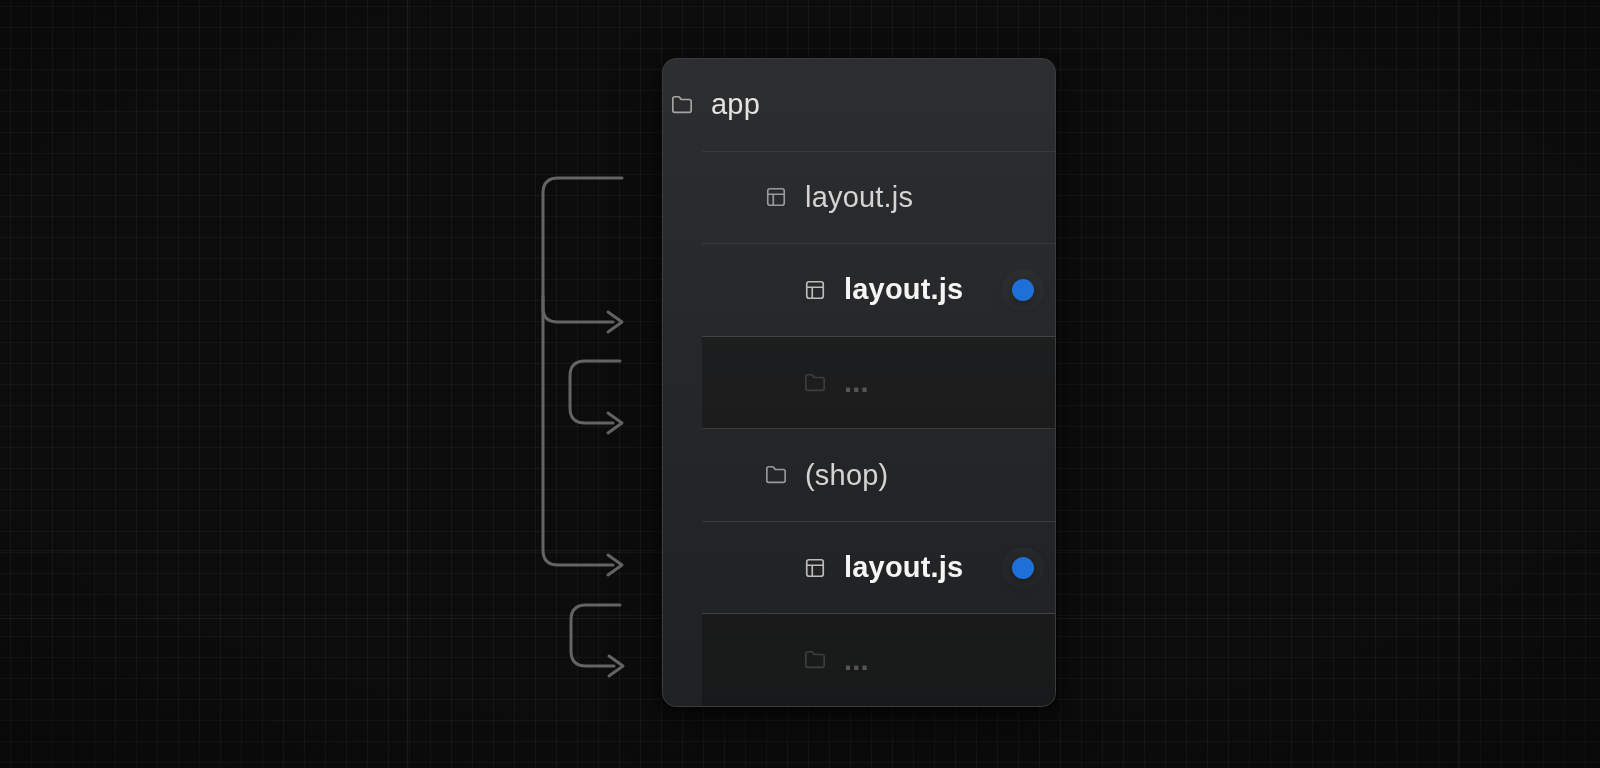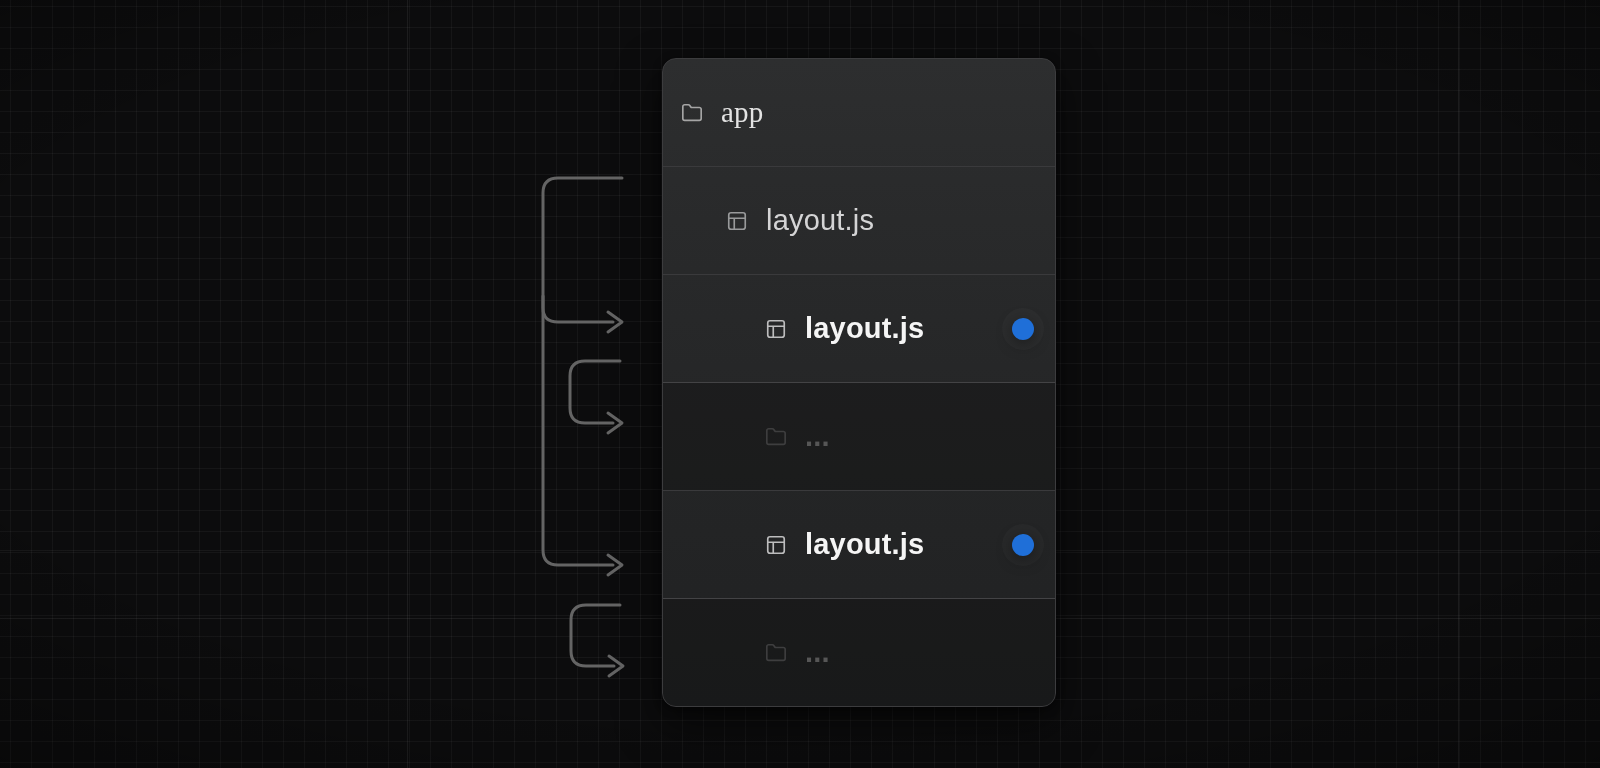--- a/index.html
+++ b/index.html
@@ -34,22 +34,22 @@
     border:1px solid #3c3c3e;border-radius:14px;box-sizing:border-box;
     background:linear-gradient(180deg,#2d2e2f 0%,#292a2b 25%,#252627 55%,#202122 100%);
     box-shadow:0 18px 44px rgba(0,0,0,0.55), 0 2px 10px rgba(0,0,0,0.45);
     display:flex;flex-direction:column;overflow:hidden;
   }
   .row{
     flex:1 1 0;display:flex;align-items:center;gap:18px;
     font-size:29px;letter-spacing:0.2px;color:#d4d4d5;
     box-sizing:border-box;
   }
-  .row + .row{border-top:1px solid #3a3a3c;}
-  .l0{padding-left:18px;font-family:Liberation Serif, serif;}
+  .row + .row{border-top:1px solid #3a3a3c;margin-left:39px;}
+  .l0{padding-left:8px;}
   .l1{padding-left:63px;}
   .l2{padding-left:102px;}
   .v-root{color:#e3e3e3;}
   .v-root .icon{color:#a5a5a5;}
   .v-normal .icon{color:#999a9b;}
   .v-highlight{font-weight:700;color:#f5f5f5;}
   .v-highlight .icon{color:#bdbdbe;}
   .v-highlight{border-top-color:#434345;}
   .v-highlight + .row{border-top-color:#434345;}
   .v-dim{background:rgba(8,8,8,0.32);color:#565656;font-weight:700;}
@@ -134,20 +134,28 @@
 
     <div class="row l2 v-dim">
       <span class="icon">
           <svg>
             <use href="#i-folder"></use>
           </svg>
         </span>
       <span class="label">...</span>
     </div>
 
+    <div class="row l1 v-normal">
+      <span class="icon">
+          <svg>
+            <use href="#i-folder"></use>
+          </svg>
+        </span>
+      <span class="label">(shop)</span>
+    </div>
 
     <div class="row l2 v-highlight">
       <span class="icon">
           <svg>
             <use href="#i-layout"></use>
           </svg>
         </span>
       <span class="label">layout.js</span>
       <span class="dot"></span>
     </div>

